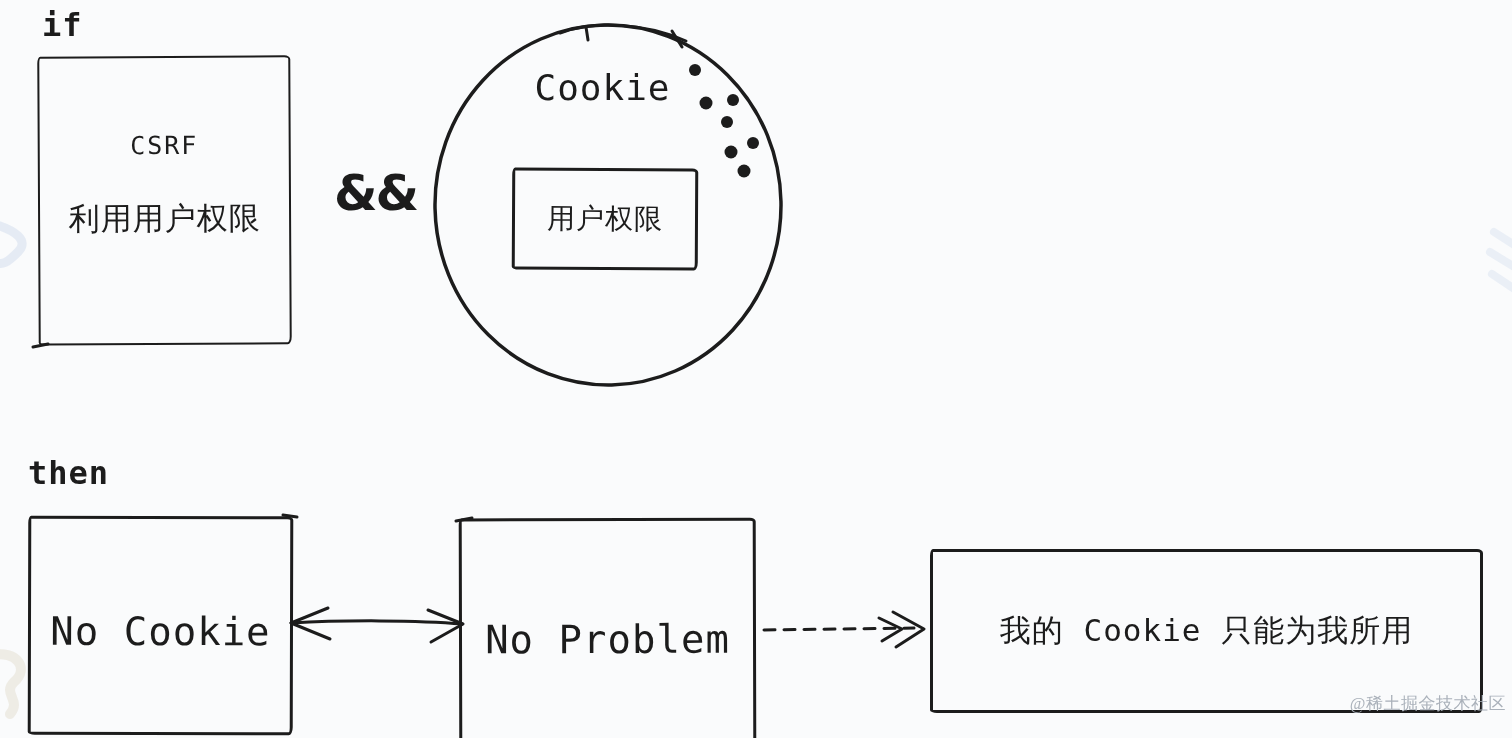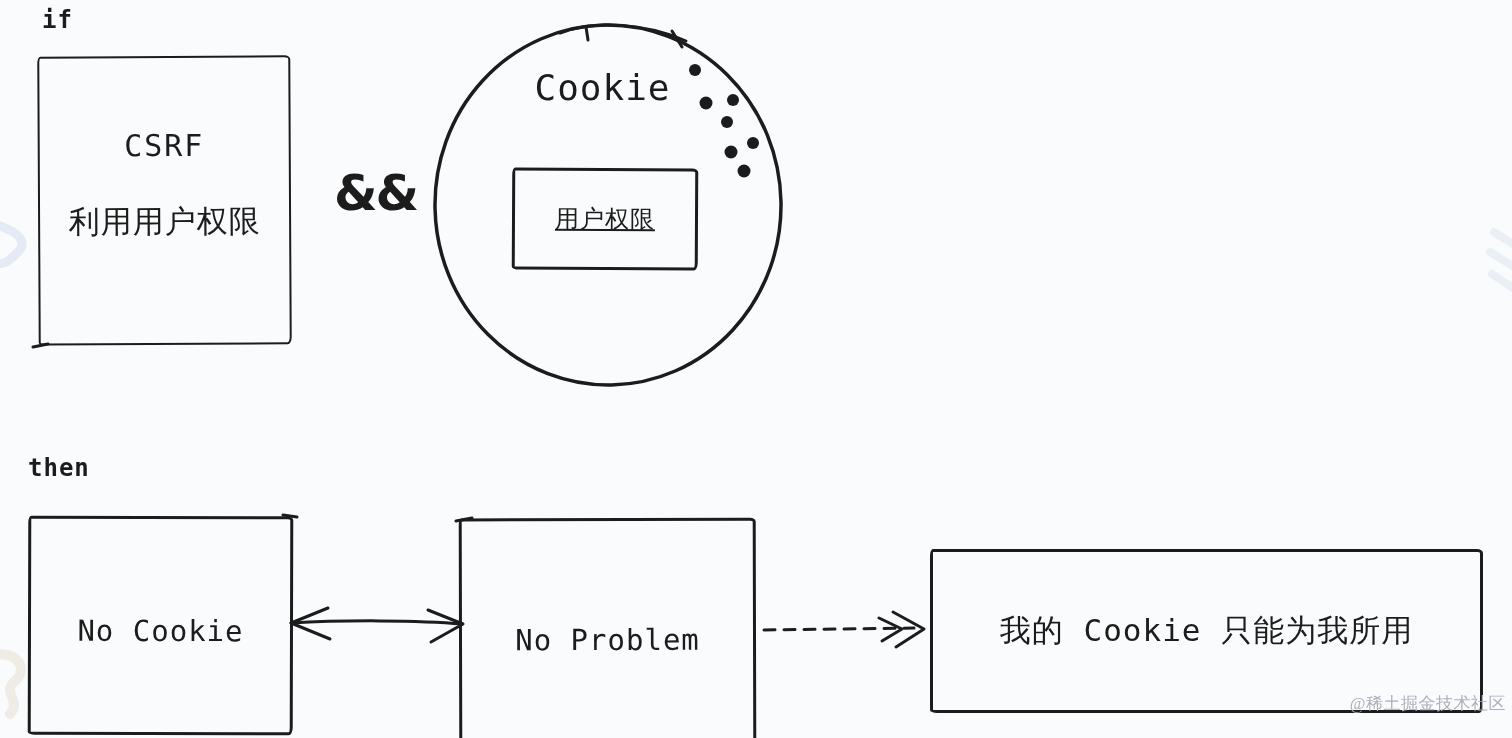--- a/index.html
+++ b/index.html
@@ -13,69 +13,69 @@
     width:1512px;height:738px;
     background:var(--bg);
     overflow:hidden;position:relative;
     font-family:"DejaVu Sans Mono","Liberation Mono",monospace;
     color:var(--ink);
   }
   .abs{position:absolute;}
   
   .keyword{
     font-family:"DejaVu Sans Mono","Liberation Mono",monospace;
-    font-weight:bold;font-size:24px;letter-spacing:1px;
+    font-weight:bold;font-size:32px;letter-spacing:1px;
   }
   
   .sketch-box{
     position:absolute;
     border:3px solid var(--ink);
     border-radius:3px 6px 4px 7px / 7px 4px 8px 3px;
     background:transparent;
     display:flex;align-items:center;justify-content:center;
   }
   .csrf-box{
     left:38px;top:56px;width:253px;height:289px;
     border-width:2.5px;
     transform:rotate(-0.3deg);
     flex-direction:column;gap:38px;
     padding-bottom:30px;
   }
-  .csrf-title{font-size:30px;letter-spacing:2px;}
+  .csrf-title{font-size:25px;letter-spacing:2px;}
   .csrf-sub{
     font-family:"DejaVu Sans","Liberation Sans",sans-serif;
     font-size:31px;letter-spacing:1px;
   }
   .and-op{
     left:334px;top:164px;
     font-family:"DejaVu Sans","Liberation Sans",sans-serif;
     font-weight:bold;font-size:50px;letter-spacing:-2px;
   }
   .cookie-label{
     left:500px;top:67px;width:205px;
     text-align:center;font-size:36px;letter-spacing:1px;
   }
   .perm-box{
     left:512px;top:168px;width:186px;height:102px;
     transform:rotate(0.3deg);
   }
   .perm-label{
     font-family:"DejaVu Sans","Liberation Sans",sans-serif;
-    font-size:24px;letter-spacing:1px;text-decoration:underline;
+    font-size:28px;letter-spacing:1px;
   }
   .then-label{left:28px;top:426px;margin-top:28px;}
   .no-cookie-box{
     left:28px;top:516px;width:265px;height:219px;
     border-width:3.5px;transform:rotate(0.15deg);
   }
   .no-problem-box{
     left:459px;top:518px;width:297px;height:232px;
     border-width:3.5px;transform:rotate(-0.15deg);
   }
-  .result-label{font-size:29px;letter-spacing:1px;margin-top:11px;}
+  .result-label{font-size:39px;letter-spacing:1px;margin-top:11px;}
   .conclusion-box{
     left:930px;top:549px;width:553px;height:164px;
     border-width:3px;
   }
   .conclusion-label{
     font-family:"DejaVu Sans Mono","DejaVu Sans","Liberation Sans",sans-serif;
     font-size:31px;letter-spacing:1px;
   }
   .watermark{
     right:6px;top:692px;

